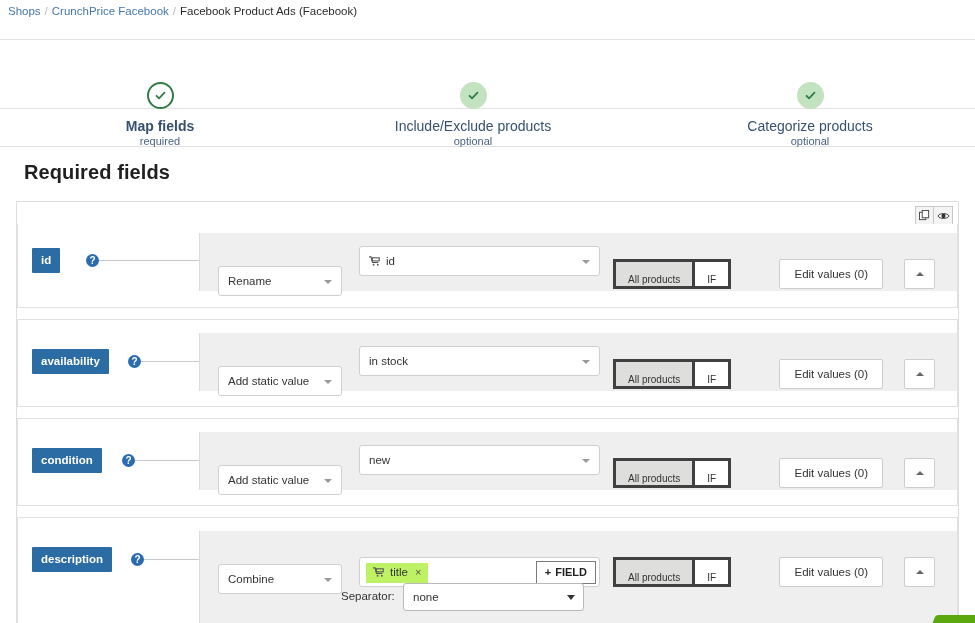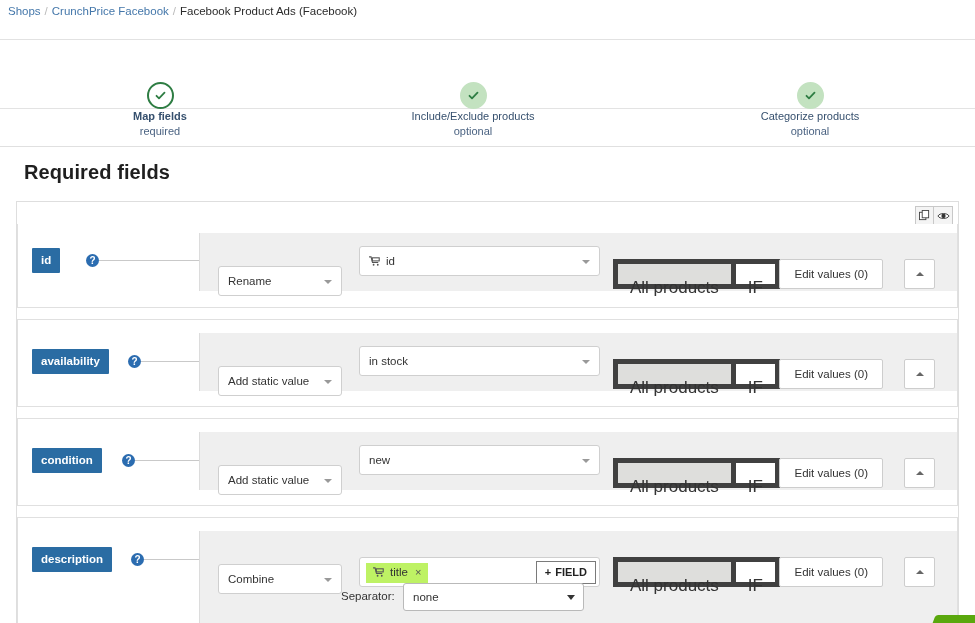--- a/index.html
+++ b/index.html
@@ -66,21 +66,22 @@
   .step-circle.active {
     background: #ffffff;
     border: 2px solid #2e7d43;
   }
   .step-circle.done {
     background: #c3e2c0;
     border: 2px solid #c3e2c0;
   }
   .step-circle svg { display: block; }
   .step-label {
-    font-size: 11px;
+    margin-top: 10px;
+    font-size: 14px;
     color: #36506e;
     line-height: 15px;
   }
   .step-label.bold { font-weight: bold; }
   .step-sub {
     font-size: 11px;
     color: #4b6382;
     line-height: 15px;
   }
 
@@ -262,25 +263,25 @@
   }
 
   
   .seg {
     position: absolute;
     left: 413px; top: 13px;
     display: flex;
     height: 30px;
   }
   .seg-btn {
-    border: 5px solid #404040;
-    font-size: 17px;
+    border: 3px solid #404040;
+    font-size: 10px;
     color: #333;
     line-height: 28px;
-    padding: 10px 12px;
+    padding: 4px 12px;
     background: #fff;
     cursor: pointer;
     white-space: nowrap;
   }
   .seg-btn.on { background: #dededc; }
   .seg-btn + .seg-btn { border-left: none; }
 
   .edit-values {
     position: absolute;
     right: 74px; top: 13px;

